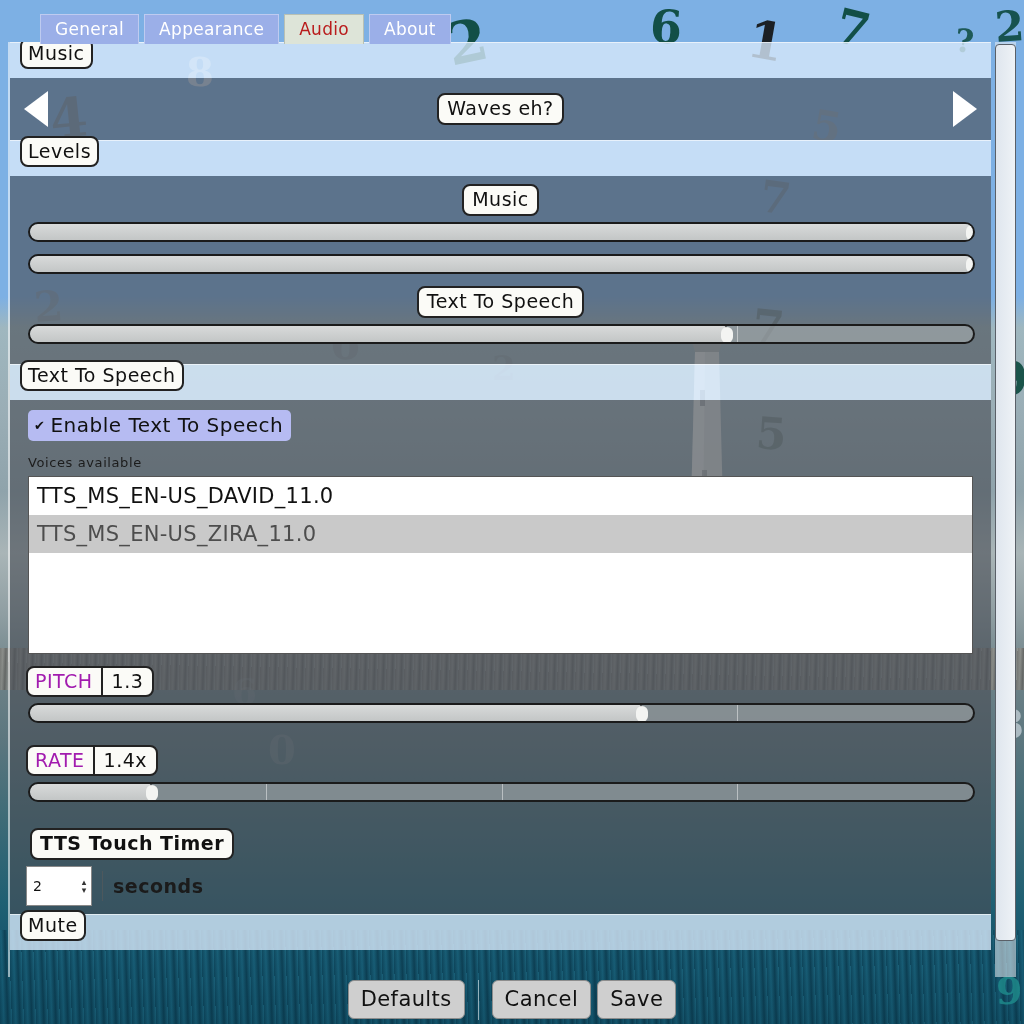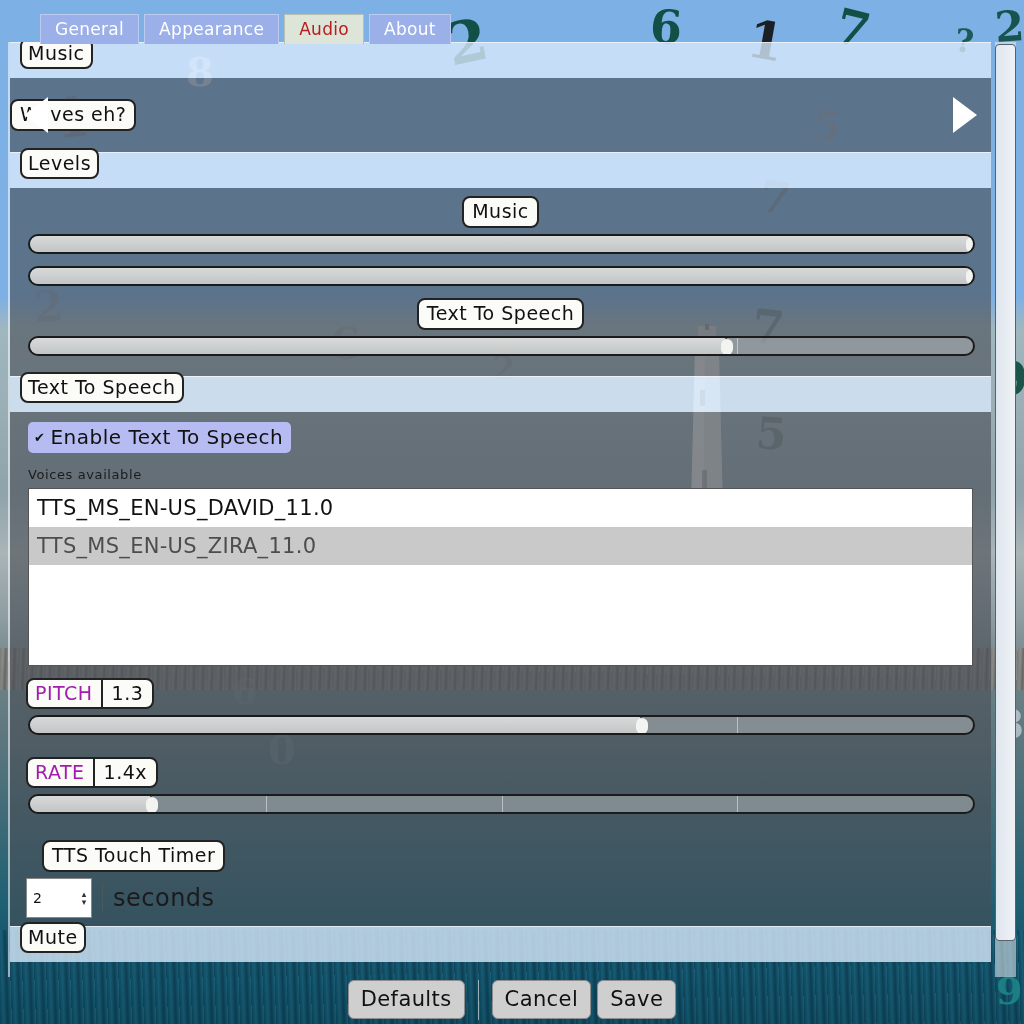--- a/index.html
+++ b/index.html
@@ -90,22 +90,22 @@
   
   .pill {
     display: inline-block; background: #fbfbf7; color: #111;
     border: 2px solid #222; border-radius: 8px;
     padding: 2px 8px 3px 8px; font-size: 19px; line-height: 23px;
     letter-spacing: .5px; white-space: nowrap;
   }
   .center-row { width: 100%; text-align: center; }
 
   
-  .carousel { position: relative; height: 74px; display: flex;
-              align-items: center; justify-content: flex-start; }
+  .carousel { position: relative; height: 62px; display: flex;
+              align-items: center; justify-content: center; }
   .arrow { position: absolute; width: 0; height: 0; cursor: pointer; }
   .arrow.left  { left: 14px;  border-top: 18px solid transparent;
                  border-bottom: 18px solid transparent; border-right: 24px solid #fff; }
   .arrow.right { right: 14px; border-top: 18px solid transparent;
                  border-bottom: 18px solid transparent; border-left: 24px solid #fff; }
 
   
   .slider-wrap { position: relative; height: 22px; margin: 6px 16px 10px 18px; }
   .track {
     position: relative; height: 20px; border-radius: 10px;
@@ -148,21 +148,21 @@
   
   .spin-row { display:flex; align-items:center; gap:0; padding:6px 0 8px 16px; }
   .spin { display:flex; background:#fff; border:1px solid #888; height:40px; }
   .spin input { width:50px; border:none; outline:none; background:transparent;
                 font-size:14px; padding-left:6px; color:#111;
                 font-family:"DejaVu Sans", sans-serif; }
   .spin .arrows { width:14px; display:flex; flex-direction:column;
                   justify-content:center; align-items:center; font-size:9px;
                   color:#333; line-height:8px; }
   .sep-v { width:1px; height:30px; background:rgba(90,90,90,.6); margin:0 10px; }
-  .secs { font-size:24px; color:#1b1b1b; letter-spacing:.5px; }
+  .secs { font-size:19px; color:#1b1b1b; letter-spacing:.5px;font-weight:bold; }
 
   
   #scrollbar { position: relative; width: 25px; height: 935px; z-index: 6; }
   #sb-track { position:absolute; left:4px; top:0; width:21px; height:935px;
               background: rgba(235,240,246,.55); }
   #sb-thumb { position:absolute; left:4px; top:2px; width:21px; height:897px;
               background: linear-gradient(to right,#dfe6ee,#eef2f6);
               border:1px solid #5a6068; border-radius:4px; }
 
   
@@ -321,21 +321,21 @@
         <div class="slider-wrap">
           <div class="track">
             <div class="tick" style="left:25%"></div>
               <div class="tick" style="left:50%"></div>
               <div class="tick" style="left:75%"></div>
             <div class="fill" style="width: 13%;"></div>
             <div class="thumb" style="left: 13%;"></div>
           </div>
         </div>
 
-        <div style="padding:14px 0 0 32px;">
+        <div style="padding:14px 0 0 20px;font-weight:bold;">
           <span class="pill">TTS  Touch  Timer</span>
         </div>
         <div class="spin-row">
           <div class="spin">
             <input type="text" value="2" style="">
             <div class="arrows">
               <span>▴</span>
               <span>▾</span>
             </div>
           </div>

